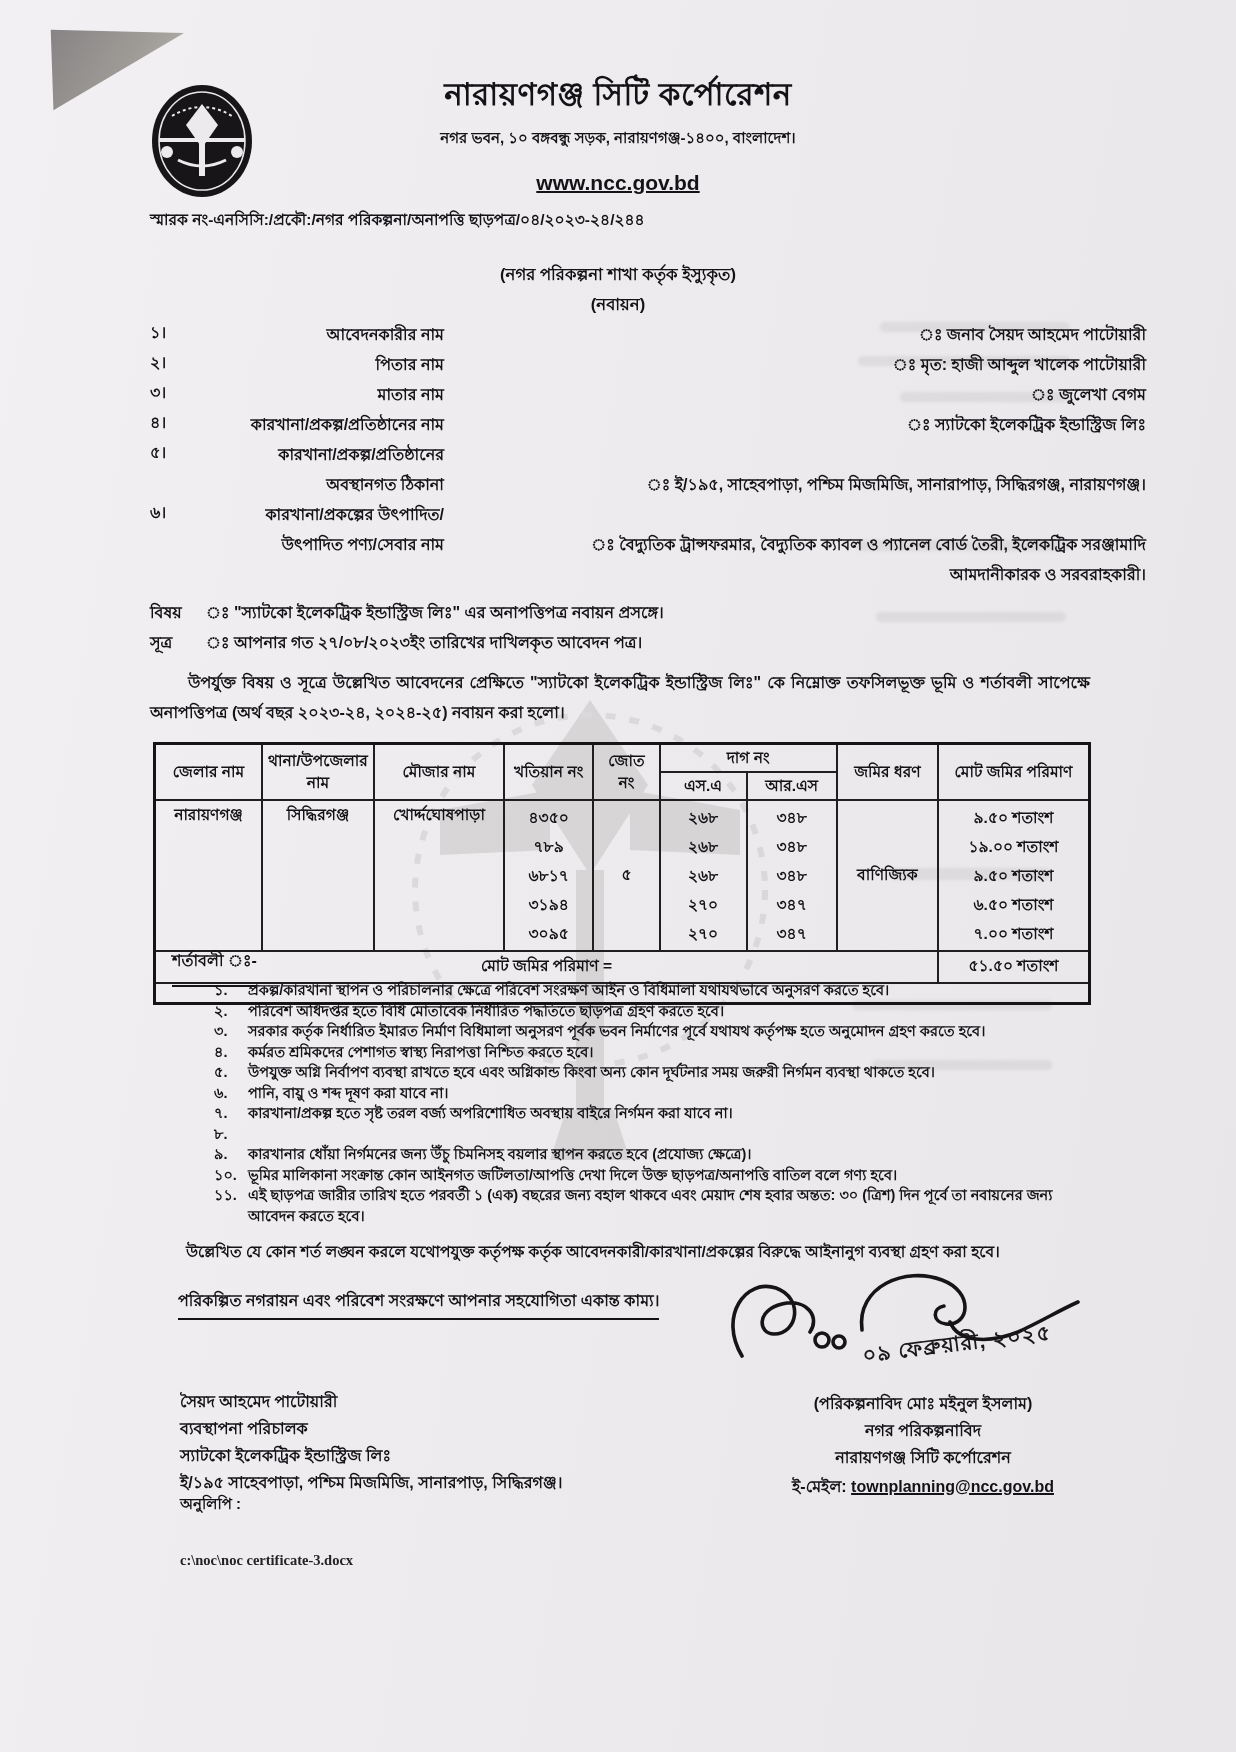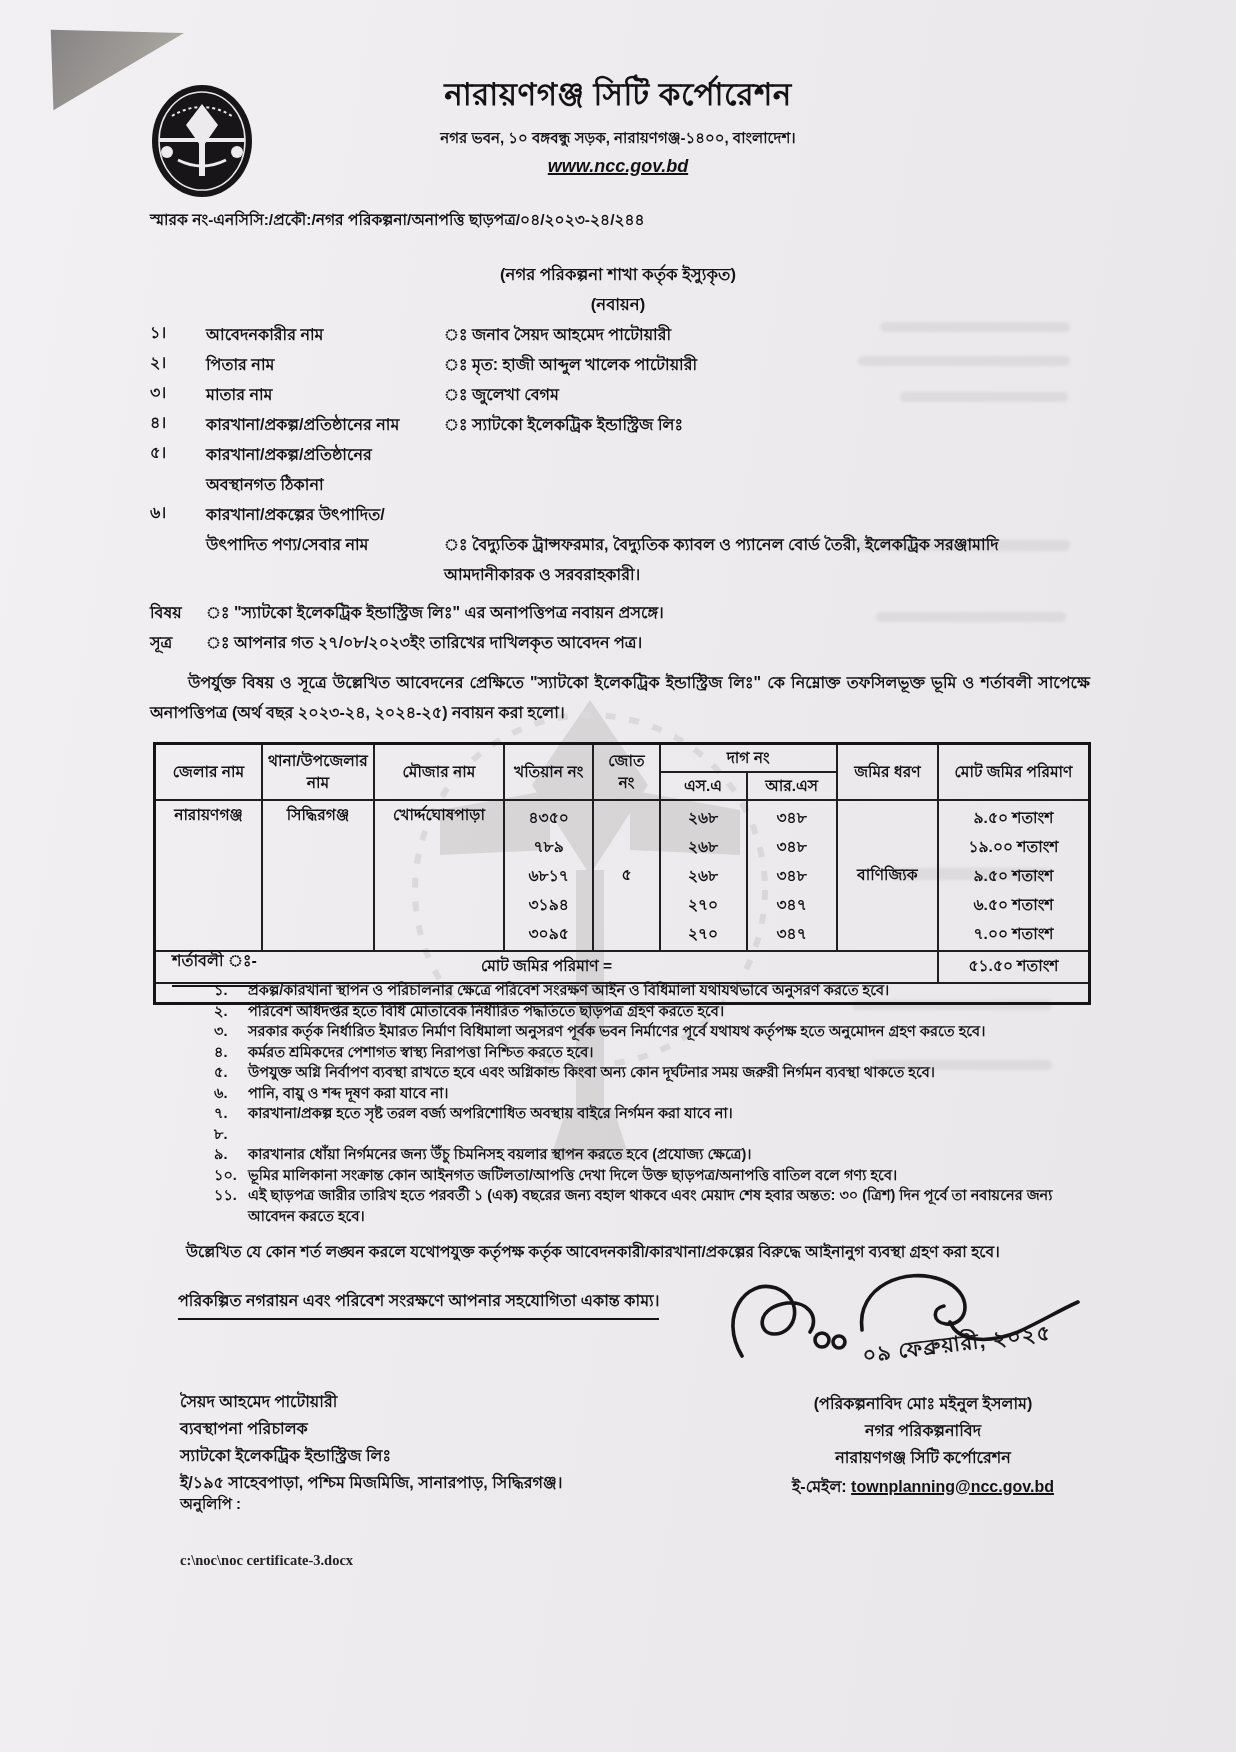--- a/index.html
+++ b/index.html
@@ -14,33 +14,33 @@
     background:linear-gradient(120deg,#7d797b,#97948f 55%,#b5b2ad);
     clip-path:polygon(2% 2%,100% 6%,4% 98%);opacity:.92;}
   .bleed{background:rgba(110,106,110,.11);filter:blur(1.6px);border-radius:5px;}
   
   .seal{left:150px;top:82px;}
   
   .header{left:0;top:70px;width:100%;text-align:center;}
   .h-bn{font-size:31px;font-weight:700;letter-spacing:.5px;}
   .h-en{font-size:20px;font-weight:700;margin-top:5px;}
   .h-addr{font-size:15px;font-weight:700;margin-top:4px;}
-  .h-url{font-size:18px;font-weight:700;margin-top:5px;text-decoration:underline;text-decoration-thickness:2px;font-style:italic;}
+  .h-url{font-size:21px;font-weight:700;margin-top:20px;text-decoration:underline;text-decoration-thickness:2px;}
   
   .memo{left:150px;top:208px;font-size:15.5px;font-weight:700;}
   .dateblock{right:70px;top:190px;display:flex;gap:14px;font-size:15.5px;font-weight:700;}
   .date-label{padding-top:12px;}
   .date-lines{text-align:center;}
   .date-l1{padding:0 18px 3px 18px;border-bottom:2.5px solid #2a282a;}
   .date-l2{padding:3px 6px 2px 6px;border-bottom:2px solid #3a383a;}
   .centerline{left:0;width:100%;text-align:center;font-size:16.5px;font-weight:700;}
   
   .details{left:150px;top:320px;right:90px;}
   .detail-row{display:grid;grid-template-columns:56px 238px 1fr;font-size:16px;font-weight:700;}
-  .d-line{line-height:30px;white-space:nowrap;min-height:30px;}
+  .d-line{line-height:30px;white-space:nowrap;min-height:30px;text-align:right;}
   
   .subj{left:150px;font-size:16px;font-weight:700;display:grid;grid-template-columns:56px 1fr;}
   
   .para{left:150px;top:668px;width:940px;font-size:16px;font-weight:700;line-height:30px;text-align:justify;text-indent:38px;}
   
   table.land{left:153px;top:742px;position:absolute;border-collapse:collapse;width:938px;
     font-size:15.5px;font-weight:700;background:transparent;}
   table.land th,table.land td{border:2px solid #201e20;padding:2px 4px;text-align:center;}
   table.land{border:3px solid #161416;}
   th.grp{padding:3px 2px;}
@@ -157,20 +157,24 @@
         </div>
         <div class="d-val">
           <div class="d-line">ঃ স্যাটকো ইলেকট্রিক ইন্ডাস্ট্রিজ লিঃ</div>
         </div>
       </div>
       <div class="detail-row">
         <div class="d-no">৫।</div>
         <div class="d-label">
           <div class="d-line">কারখানা/প্রকল্প/প্রতিষ্ঠানের</div>
           <div class="d-line">অবস্থানগত ঠিকানা</div>
+        </div>
+        <div class="d-val">
+          <div class="d-line"></div>
+          <div class="d-line">ঃ ই/১৯৫, সাহেবপাড়া, পশ্চিম মিজমিজি, সানারাপাড়, সিদ্ধিরগঞ্জ, নারায়ণগঞ্জ।</div>
         </div>
       </div>
       <div class="detail-row">
         <div class="d-no">৬।</div>
         <div class="d-label">
           <div class="d-line">কারখানা/প্রকল্পের উৎপাদিত/</div>
           <div class="d-line">উৎপাদিত পণ্য/সেবার নাম</div>
         </div>
         <div class="d-val">
           <div class="d-line"></div>

